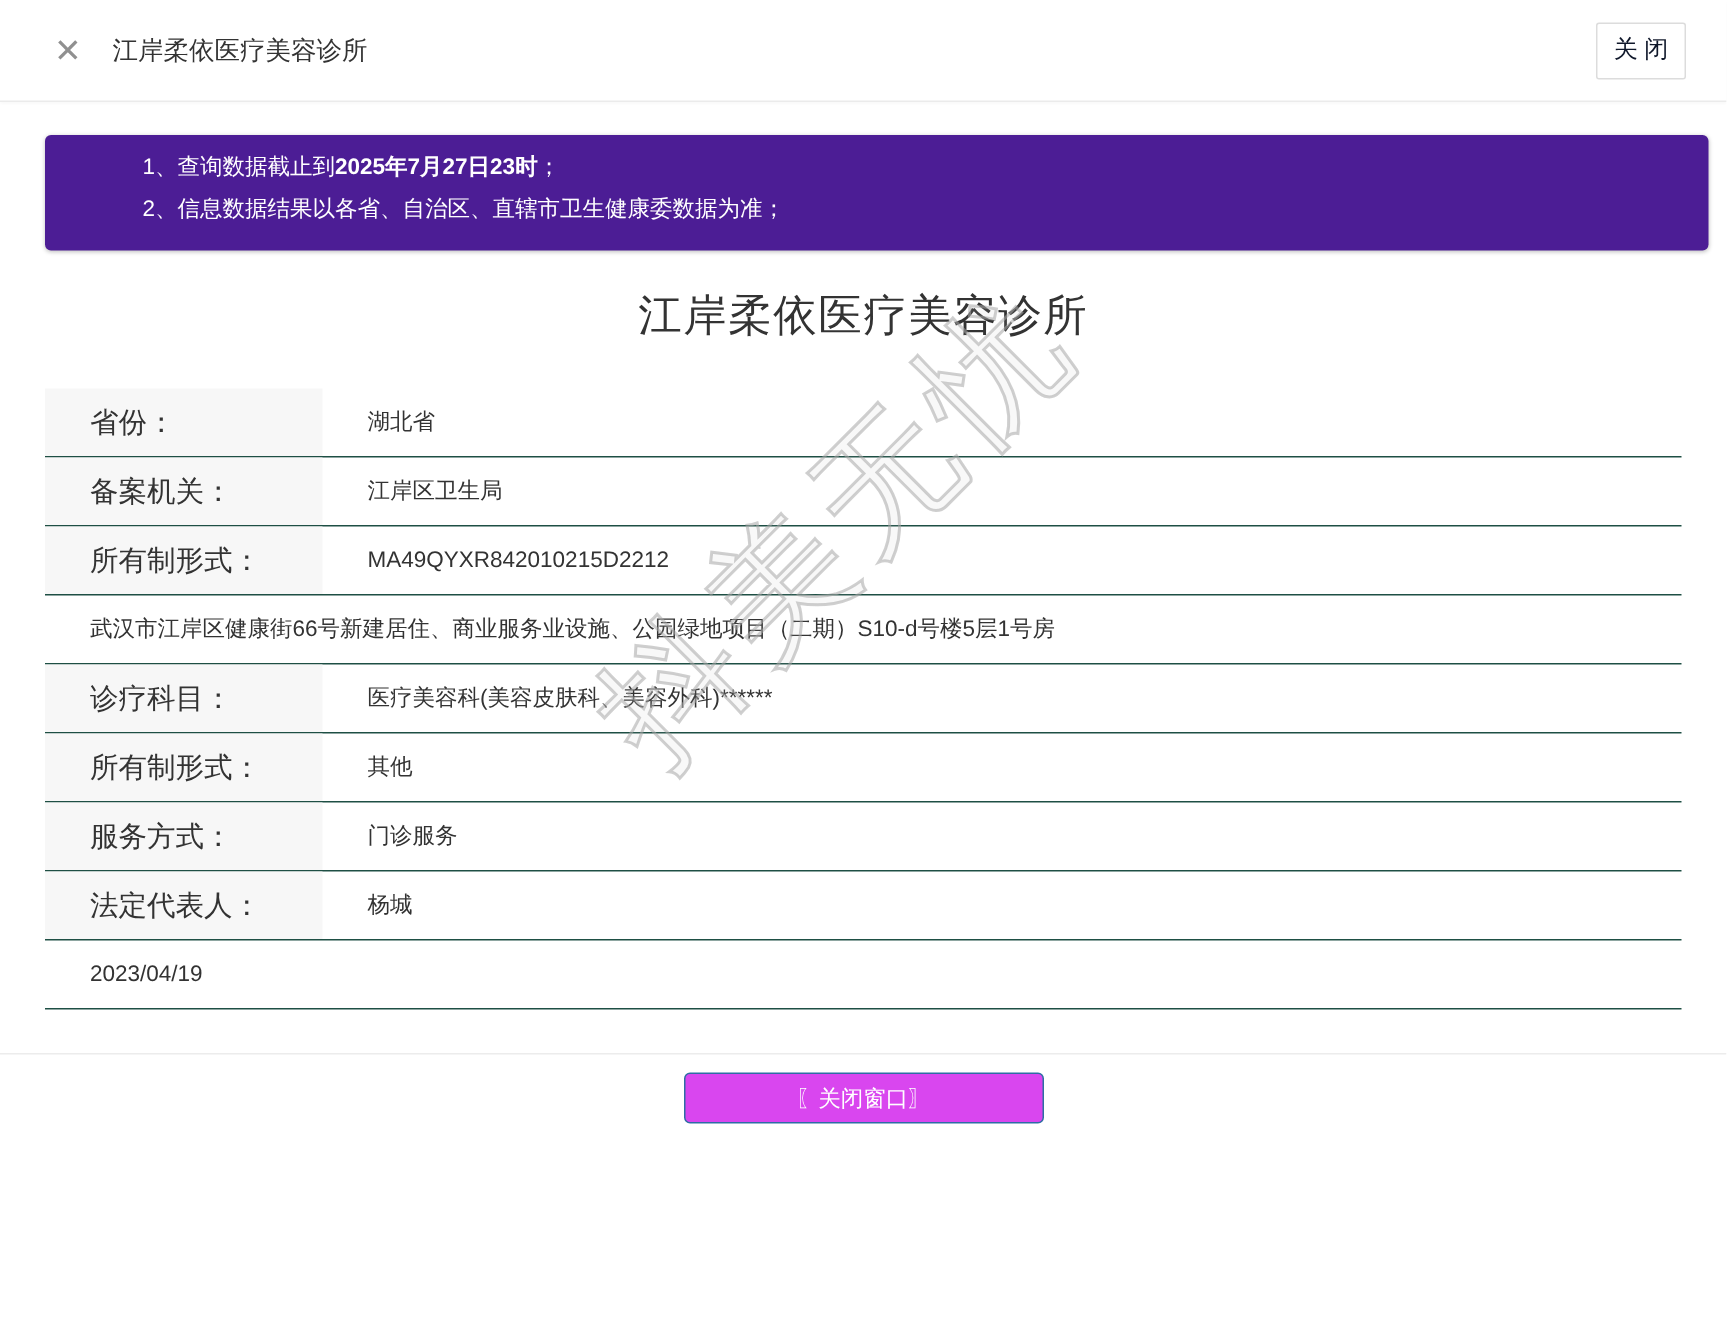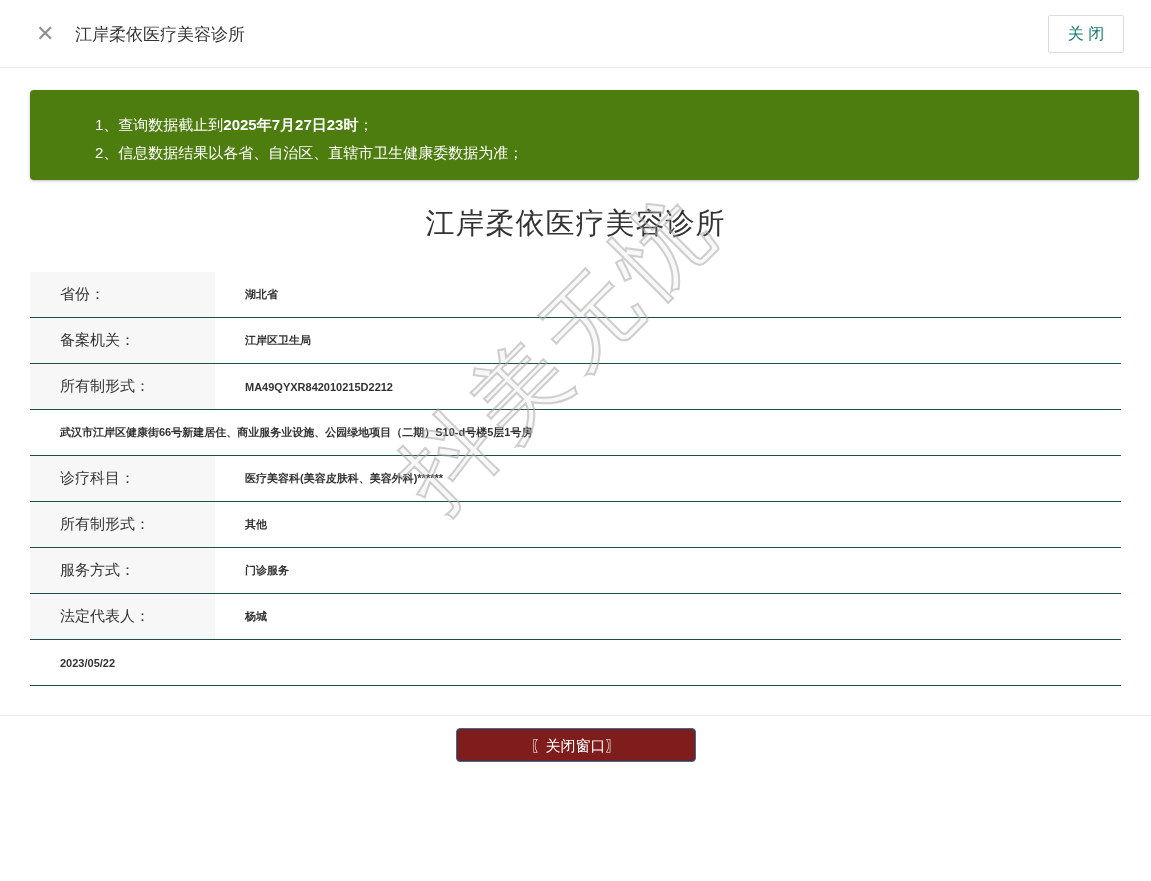--- a/index.html
+++ b/index.html
@@ -6,48 +6,48 @@
   html,body { width:1151px; height:881px; background:#fff; overflow:hidden;
     font-family:"Liberation Sans","DejaVu Sans",sans-serif; color:#333; }
 
   
   .header { position:relative; height:68px; background:#fff;
     border-bottom:1px solid #ebebeb; box-shadow:0 1px 2px rgba(0,0,0,0.03); }
   .header .x-icon { position:absolute; left:36px; top:50%; transform:translateY(-50%);
     font-size:22px; color:#909090; cursor:pointer; line-height:1; }
   .header .win-title { position:absolute; left:75px; top:50%; transform:translateY(-50%);
     font-size:17px; color:#333; }
-  .header .close-btn { position:absolute; right:27px; top:15px; width:76px; height:38px;
+  .header .close-btn { position:absolute; right:27px; top:15px; width:60px; height:38px;
     background:#fff; border:1px solid #dcdcdc; border-radius:2px;
-    font-size:16px; color:#0f766e; cursor:pointer; line-height:36px; text-align:center; }
+    font-size:16px; color:#0f172a; cursor:pointer; line-height:36px; text-align:center; }
 
   
   .main { position:relative; height:813px; }
 
-  .notice { margin:22px 12px 0 30px; background:#4d7c0f; border-radius:4px;
-    color:#fff; padding:21px 30px 13px 65px; font-size:15px;
+  .notice { margin:22px 12px 0 30px; background:#4c1d95; border-radius:4px;
+    color:#fff; padding:8px 30px 13px 65px; font-size:15px;
     box-shadow:0 1px 3px rgba(0,0,0,0.25); }
   .notice-line { line-height:28px; }
   .notice-line b { font-weight:bold; }
 
   .doc-title { text-align:center; font-size:29px; font-weight:400; color:#333;
     margin:24px 0 28px 0; letter-spacing:1px; }
 
   .info-table { margin:0 30px; }
   .info-row { display:flex; height:46px; border-bottom:1px solid #1e4f44; }
   .info-label { width:185px; background:#f7f7f7; padding-left:30px;
-    display:flex; align-items:center; font-size:15px; color:#333; }
+    display:flex; align-items:center; font-size:19px; color:#333; }
   .info-value { flex:1; padding-left:30px; display:flex; align-items:center;
-    font-size:11px; color:#333;font-weight:bold; }
+    font-size:15px; color:#333; }
 
   .bottom-divider { margin-top:29px; border-top:1px solid #ececec; height:0; width:100%; }
 
   .btn-row { text-align:center; margin-top:12px; }
   .close-window-btn { display:inline-block; width:240px; height:34px; line-height:34px;
-    background:#7f1d1d; border:1px solid #2e6da4; border-radius:4px;
+    background:#d946ef; border:1px solid #2e6da4; border-radius:4px;
     color:#fff; font-size:15px; text-align:center; cursor:pointer; }
 
   
   .diag-watermark { position:absolute; left:318px; top:200px; width:480px;
     text-align:center; font-size:92px; letter-spacing:8px; white-space:nowrap;
     transform:rotate(-45deg); transform-origin:center center;
     color:rgba(190,190,190,0.10); -webkit-text-stroke:2px rgba(168,168,168,0.55);
     pointer-events:none; font-weight:400; }
 </style>
 </head>
@@ -98,21 +98,21 @@
     </div>
     <div class="info-row">
       <div class="info-label">服务方式：</div>
       <div class="info-value">门诊服务</div>
     </div>
     <div class="info-row">
       <div class="info-label">法定代表人：</div>
       <div class="info-value">杨城</div>
     </div>
     <div class="info-row">
-      <div class="info-value">2023/05/22</div>
+      <div class="info-value">2023/04/19</div>
     </div>
   </div>
 
   <div class="bottom-divider"></div>
 
   <div class="btn-row">
     <span class="close-window-btn">〖关闭窗口〗</span>
   </div>
 
   <div class="diag-watermark">抖美无忧</div>

